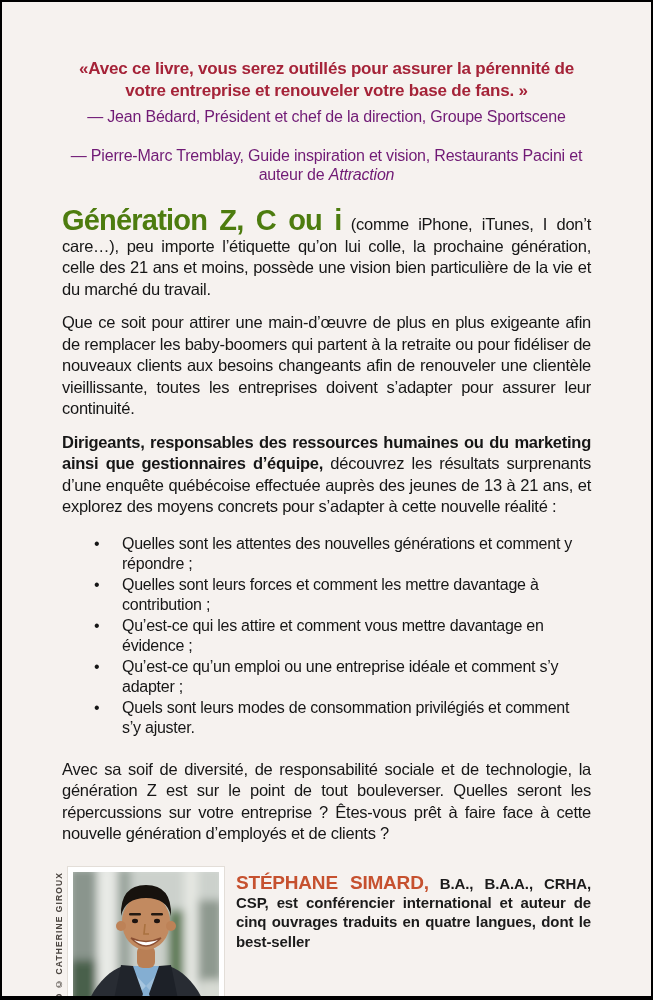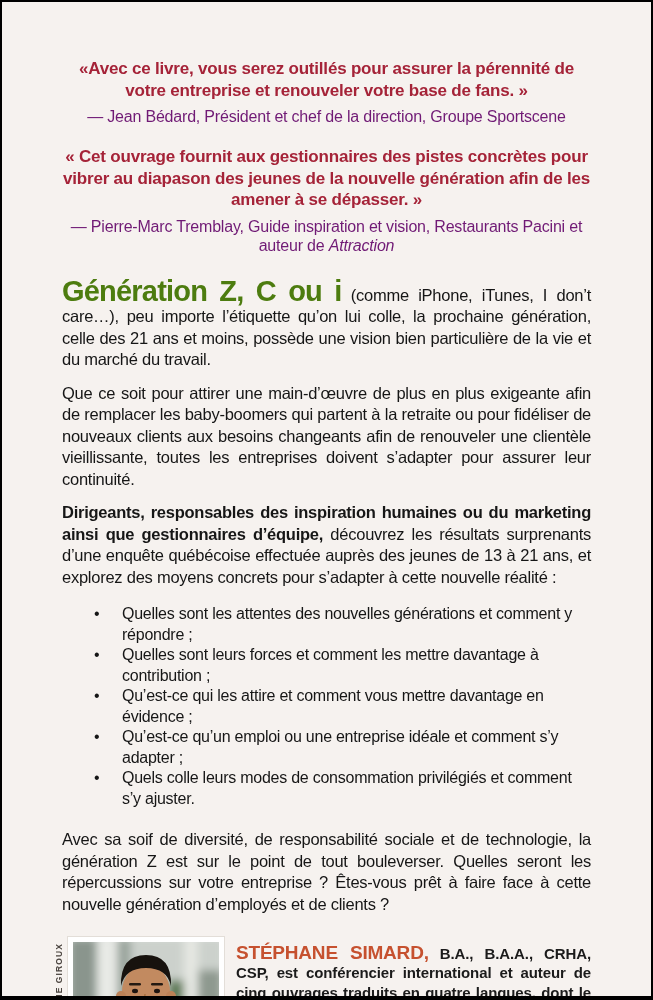--- a/index.html
+++ b/index.html
@@ -77,36 +77,35 @@
 <body>
 
 <div class="cover">
 
   <div class="quote-block">
     <div class="quote-text">«Avec ce livre, vous serez outillés pour assurer la pérennité de votre entreprise et renouveler votre base de fans. »</div>
     <div class="quote-attr">— Jean Bédard, Président et chef de la direction, Groupe Sportscene</div>
   </div>
 
   <div class="quote-block">
-    <div class="quote-text">« Cet ouvrage fournit aux gestionnaires des pistes concrètes pour vibrer au diapason des jeunes de la nouvelle génération afin de les amener à se dépasser. »</div>
     <div class="quote-attr"><span>— Pierre-Marc Tremblay, Guide inspiration et vision, Restaurants Pacini et auteur de </span><span class="italic">Attraction</span></div>
   </div>
 
   <p class="body-par" style="margin-top:24px;"><span class="lead-title">Génération Z, C ou i</span><span> (comme iPhone, iTunes, I don’t care…), peu importe l’étiquette qu’on lui colle, la prochaine génération, celle des 21 ans et moins, possède une vision bien particulière de la vie et du marché du travail.</span></p>
 
   <p class="body-par">Que ce soit pour attirer une main-d’œuvre de plus en plus exigeante afin de remplacer les baby-boomers qui partent à la retraite ou pour fidéliser de nouveaux clients aux besoins changeants afin de renouveler une clientèle vieillissante, toutes les entreprises doivent s’adapter pour assurer leur continuité.</p>
 
-  <p class="body-par"><span class="bold">Dirigeants, responsables des inspiration humaines ou du marketing ainsi que gestionnaires d’équipe,</span><span> découvrez les résultats surprenants d’une enquête québécoise effectuée auprès des jeunes de 13 à 21 ans, et explorez des moyens concrets pour s’adapter à cette nouvelle réalité :</span></p>
+  <p class="body-par"><span class="bold">Dirigeants, responsables des ressources humaines ou du marketing ainsi que gestionnaires d’équipe,</span><span> découvrez les résultats surprenants d’une enquête québécoise effectuée auprès des jeunes de 13 à 21 ans, et explorez des moyens concrets pour s’adapter à cette nouvelle réalité :</span></p>
 
   <ul class="bullet-list">
     <li>Quelles sont les attentes des nouvelles générations et comment y répondre ;</li>
     <li>Quelles sont leurs forces et comment les mettre davantage à contribution ;</li>
     <li>Qu’est-ce qui les attire et comment vous mettre davantage en évidence ;</li>
     <li>Qu’est-ce qu’un emploi ou une entreprise idéale et comment s’y adapter ;</li>
-    <li>Quels colle leurs modes de consommation privilégiés et comment s’y ajuster.</li>
+    <li>Quels sont leurs modes de consommation privilégiés et comment s’y ajuster.</li>
   </ul>
 
   <p class="body-par" style="margin-bottom:22px;">Avec sa soif de diversité, de responsabilité sociale et de technologie, la génération Z est sur le point de tout bouleverser. Quelles seront les répercussions sur votre entreprise ? Êtes-vous prêt à faire face à cette nouvelle génération d’employés et de clients ?</p>
 
   <div class="author-row">
     <div class="credit-col">
       <span class="photo-credit">PHOTO © CATHERINE GIROUX</span>
     </div>
     <div class="photo-frame">
       <svg width="146" height="162" viewBox="0 0 146 162">

